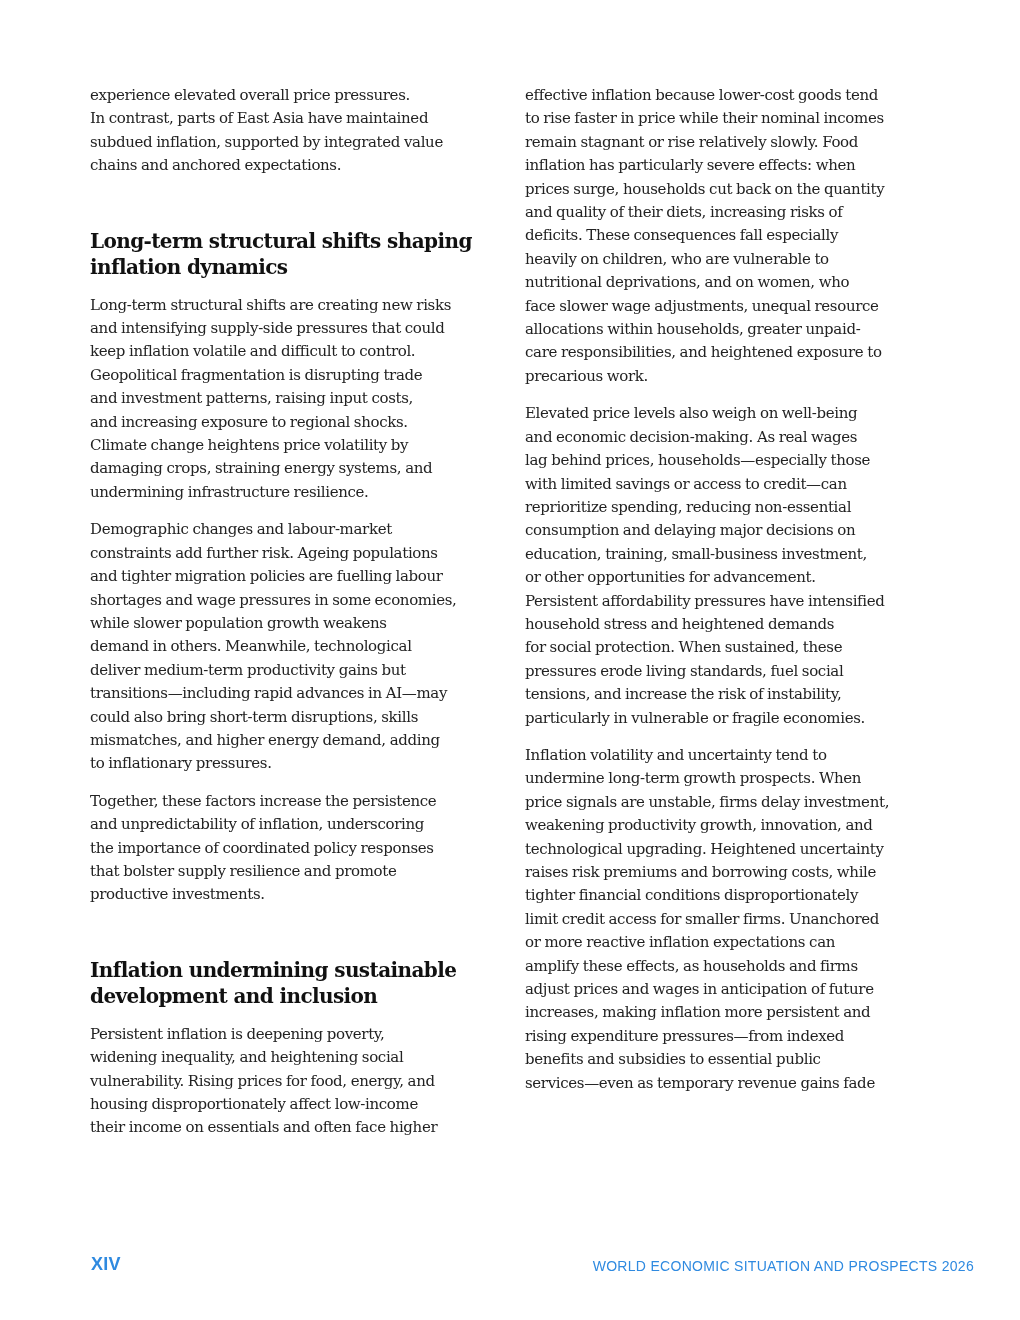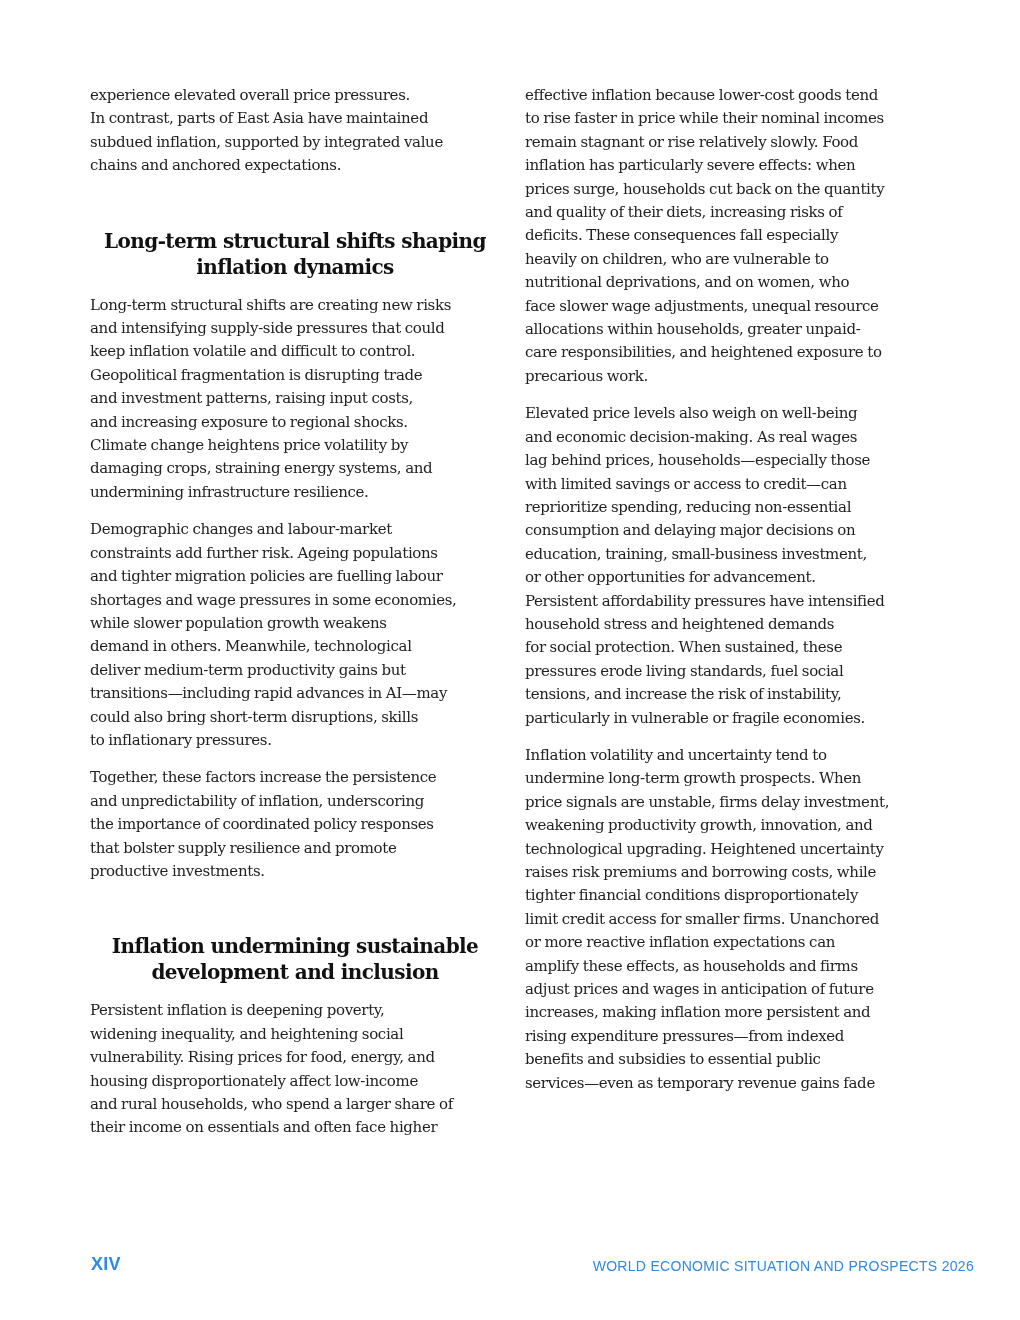--- a/index.html
+++ b/index.html
@@ -17,21 +17,20 @@
   }
   .para .ln { display: block; white-space: nowrap; }
   .heading {
     font-family: "DejaVu Serif", serif;
     font-weight: bold;
     font-size: 20px;
     line-height: 26px;
     color: #111111;
     letter-spacing: -0.6px;
     margin: 0 0 14px 0;
-    text-align: center;
   }
   .heading .ln { display: block; white-space: nowrap; }
   .gap-before-heading { height: 36px; }
   .footer-page {
     position: absolute; left: 91px; top: 1254px;
     font-family: "Liberation Sans", sans-serif; font-weight: bold;
     font-size: 18px; color: #2f8ae0; letter-spacing: 0.3px;
   }
   .footer-title {
     position: absolute; right: 90px; top: 1258px;
@@ -71,41 +70,41 @@
     <p class="para">
         <span class="ln">Demographic changes and labour-market</span>
         <span class="ln">constraints add further risk. Ageing populations</span>
         <span class="ln">and tighter migration policies are fuelling labour</span>
         <span class="ln">shortages and wage pressures in some economies,</span>
         <span class="ln">while slower population growth weakens</span>
         <span class="ln">demand in others. Meanwhile, technological</span>
         <span class="ln">deliver medium-term productivity gains but</span>
         <span class="ln">transitions—including rapid advances in AI—may</span>
         <span class="ln">could also bring short-term disruptions, skills</span>
+        <span class="ln">mismatches, and higher energy demand, adding</span>
         <span class="ln">to inflationary pressures.</span>
       </p>
     <p class="para">
         <span class="ln">Together, these factors increase the persistence</span>
         <span class="ln">and unpredictability of inflation, underscoring</span>
         <span class="ln">the importance of coordinated policy responses</span>
         <span class="ln">that bolster supply resilience and promote</span>
         <span class="ln">productive investments.</span>
       </p>
 
     <div class="gap-before-heading"></div>
     <h2 class="heading">
         <span class="ln">Inflation undermining sustainable</span>
         <span class="ln">development and inclusion</span>
       </h2>
     <p class="para">
         <span class="ln">Persistent inflation is deepening poverty,</span>
         <span class="ln">widening inequality, and heightening social</span>
         <span class="ln">vulnerability. Rising prices for food, energy, and</span>
         <span class="ln">housing disproportionately affect low-income</span>
-        <span class="ln">and rural households, who spend a larger share of</span>
         <span class="ln">their income on essentials and often face higher</span>
       </p>
   </div>
 
   <div class="col col-right">
     <p class="para">
         <span class="ln">effective inflation because lower-cost goods tend</span>
         <span class="ln">to rise faster in price while their nominal incomes</span>
         <span class="ln">remain stagnant or rise relatively slowly. Food</span>
         <span class="ln">inflation has particularly severe effects: when</span>

